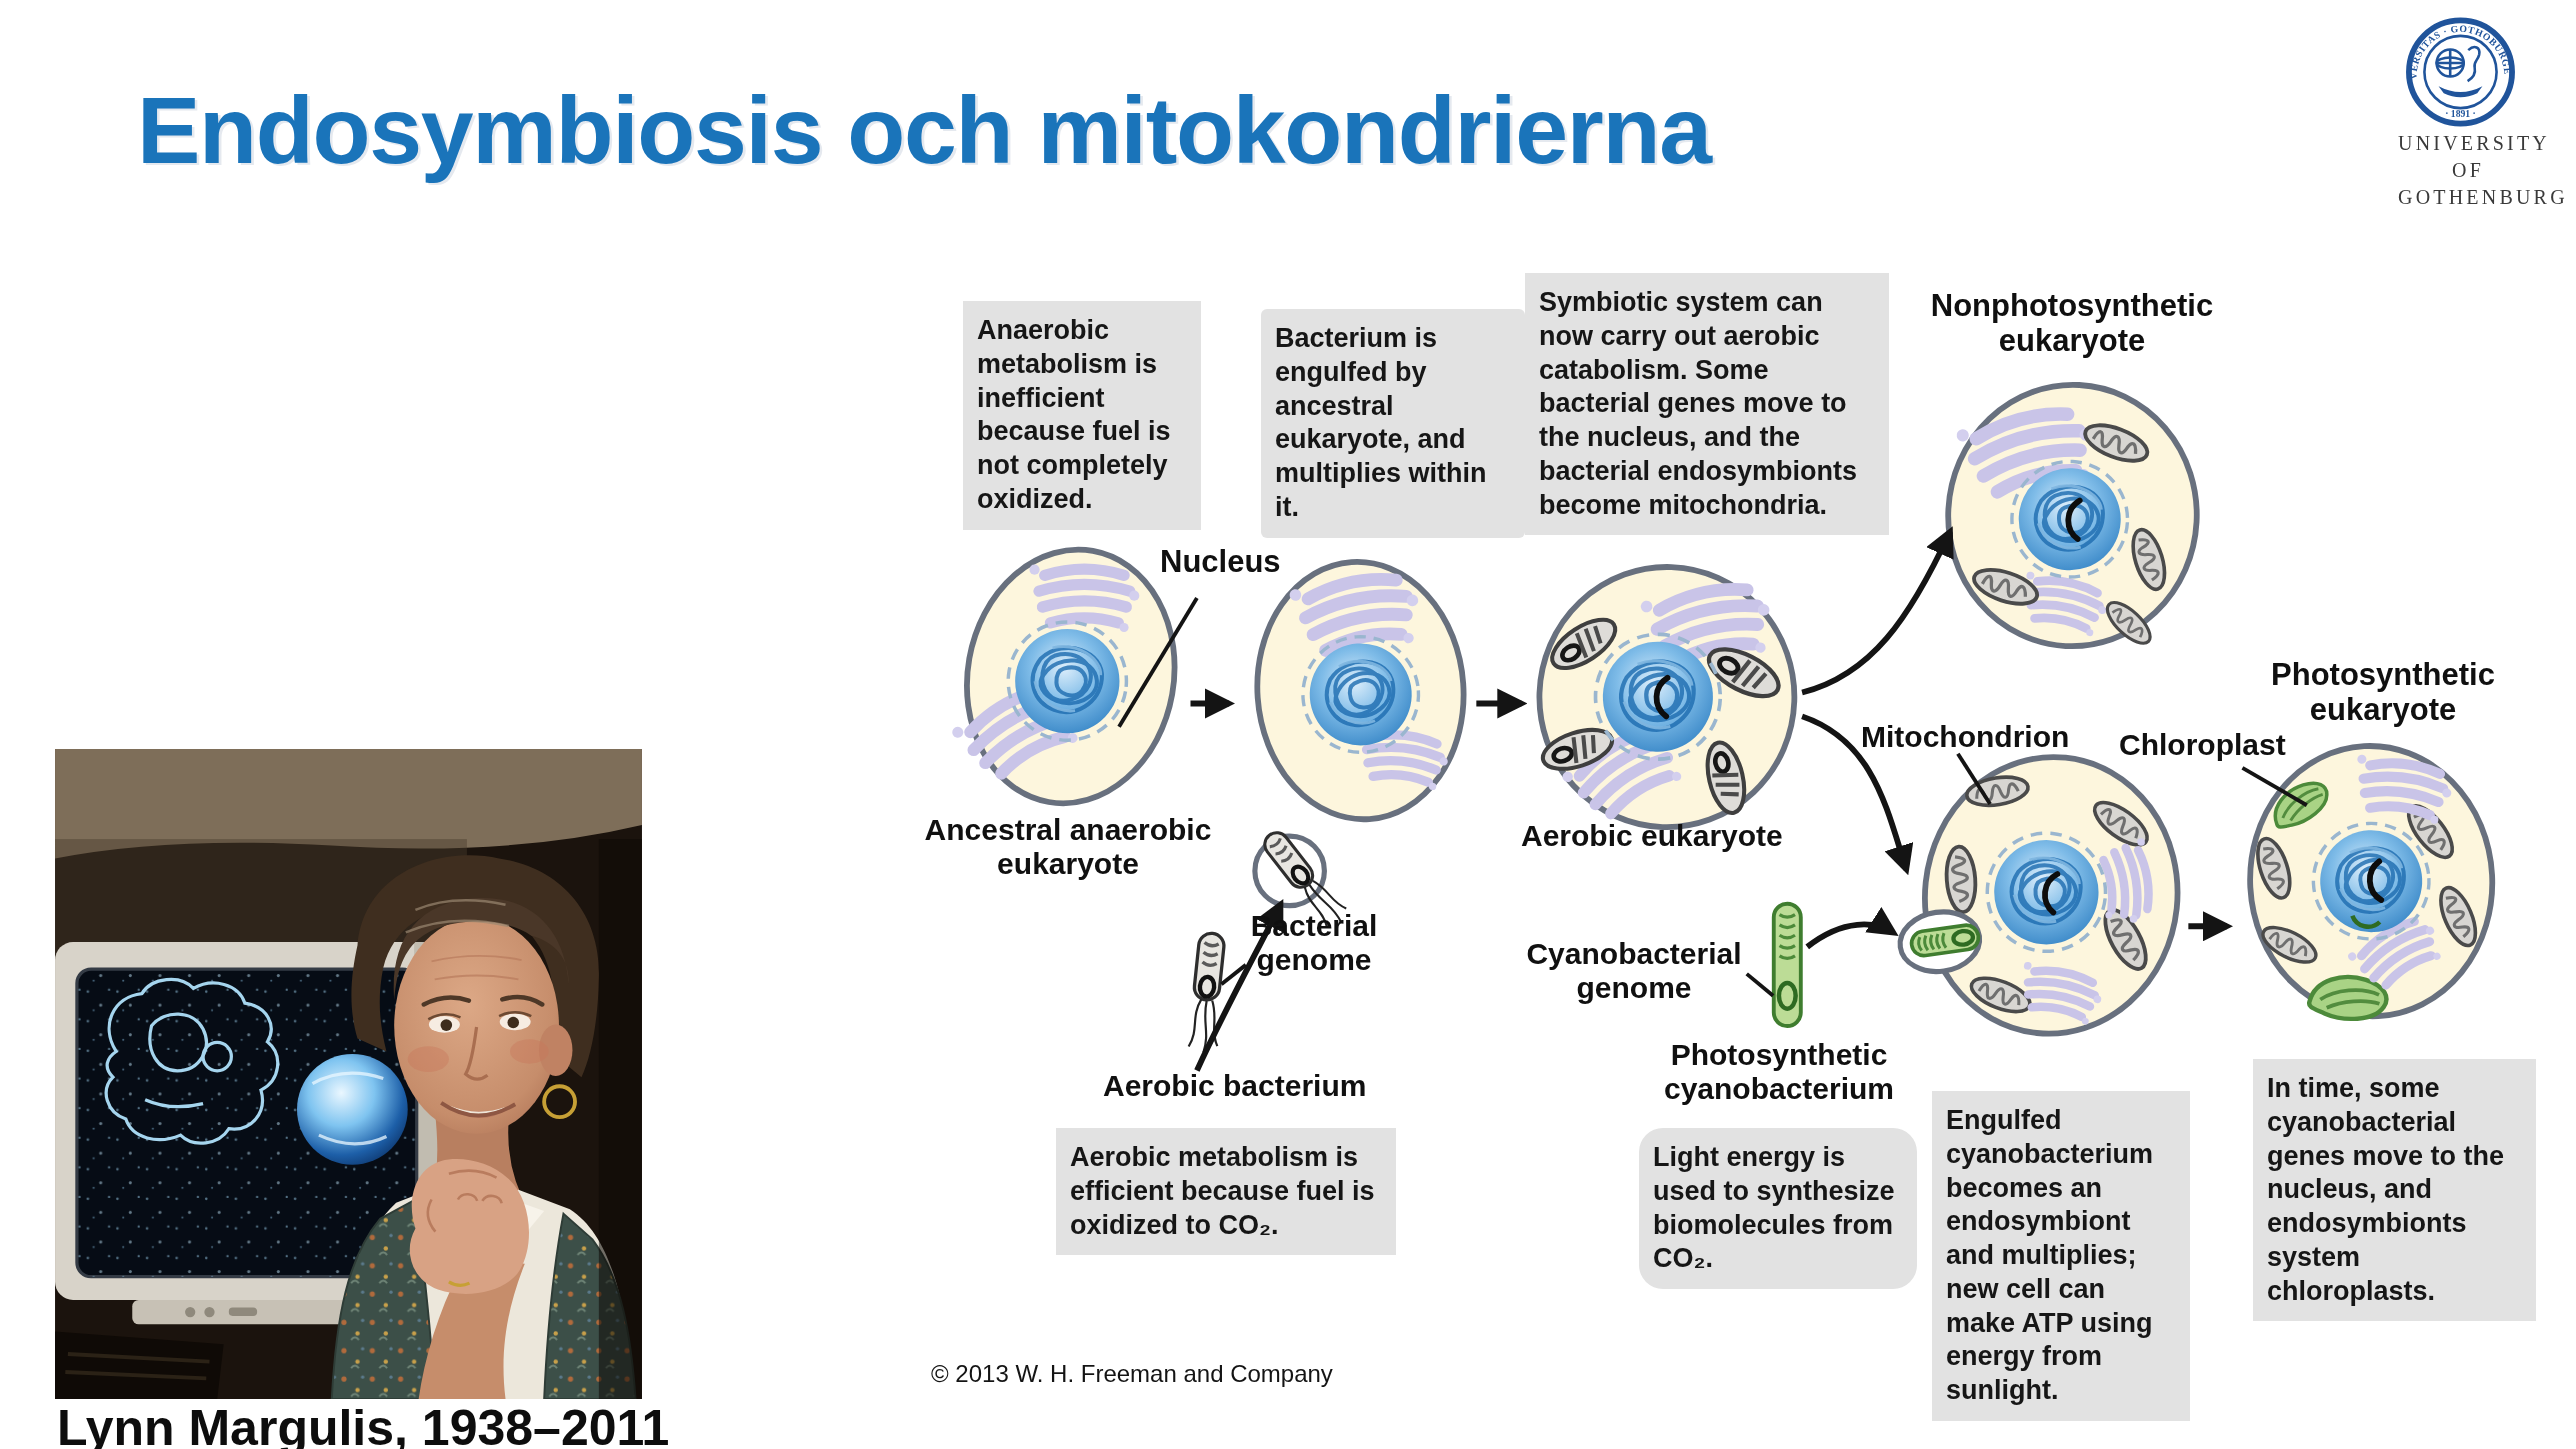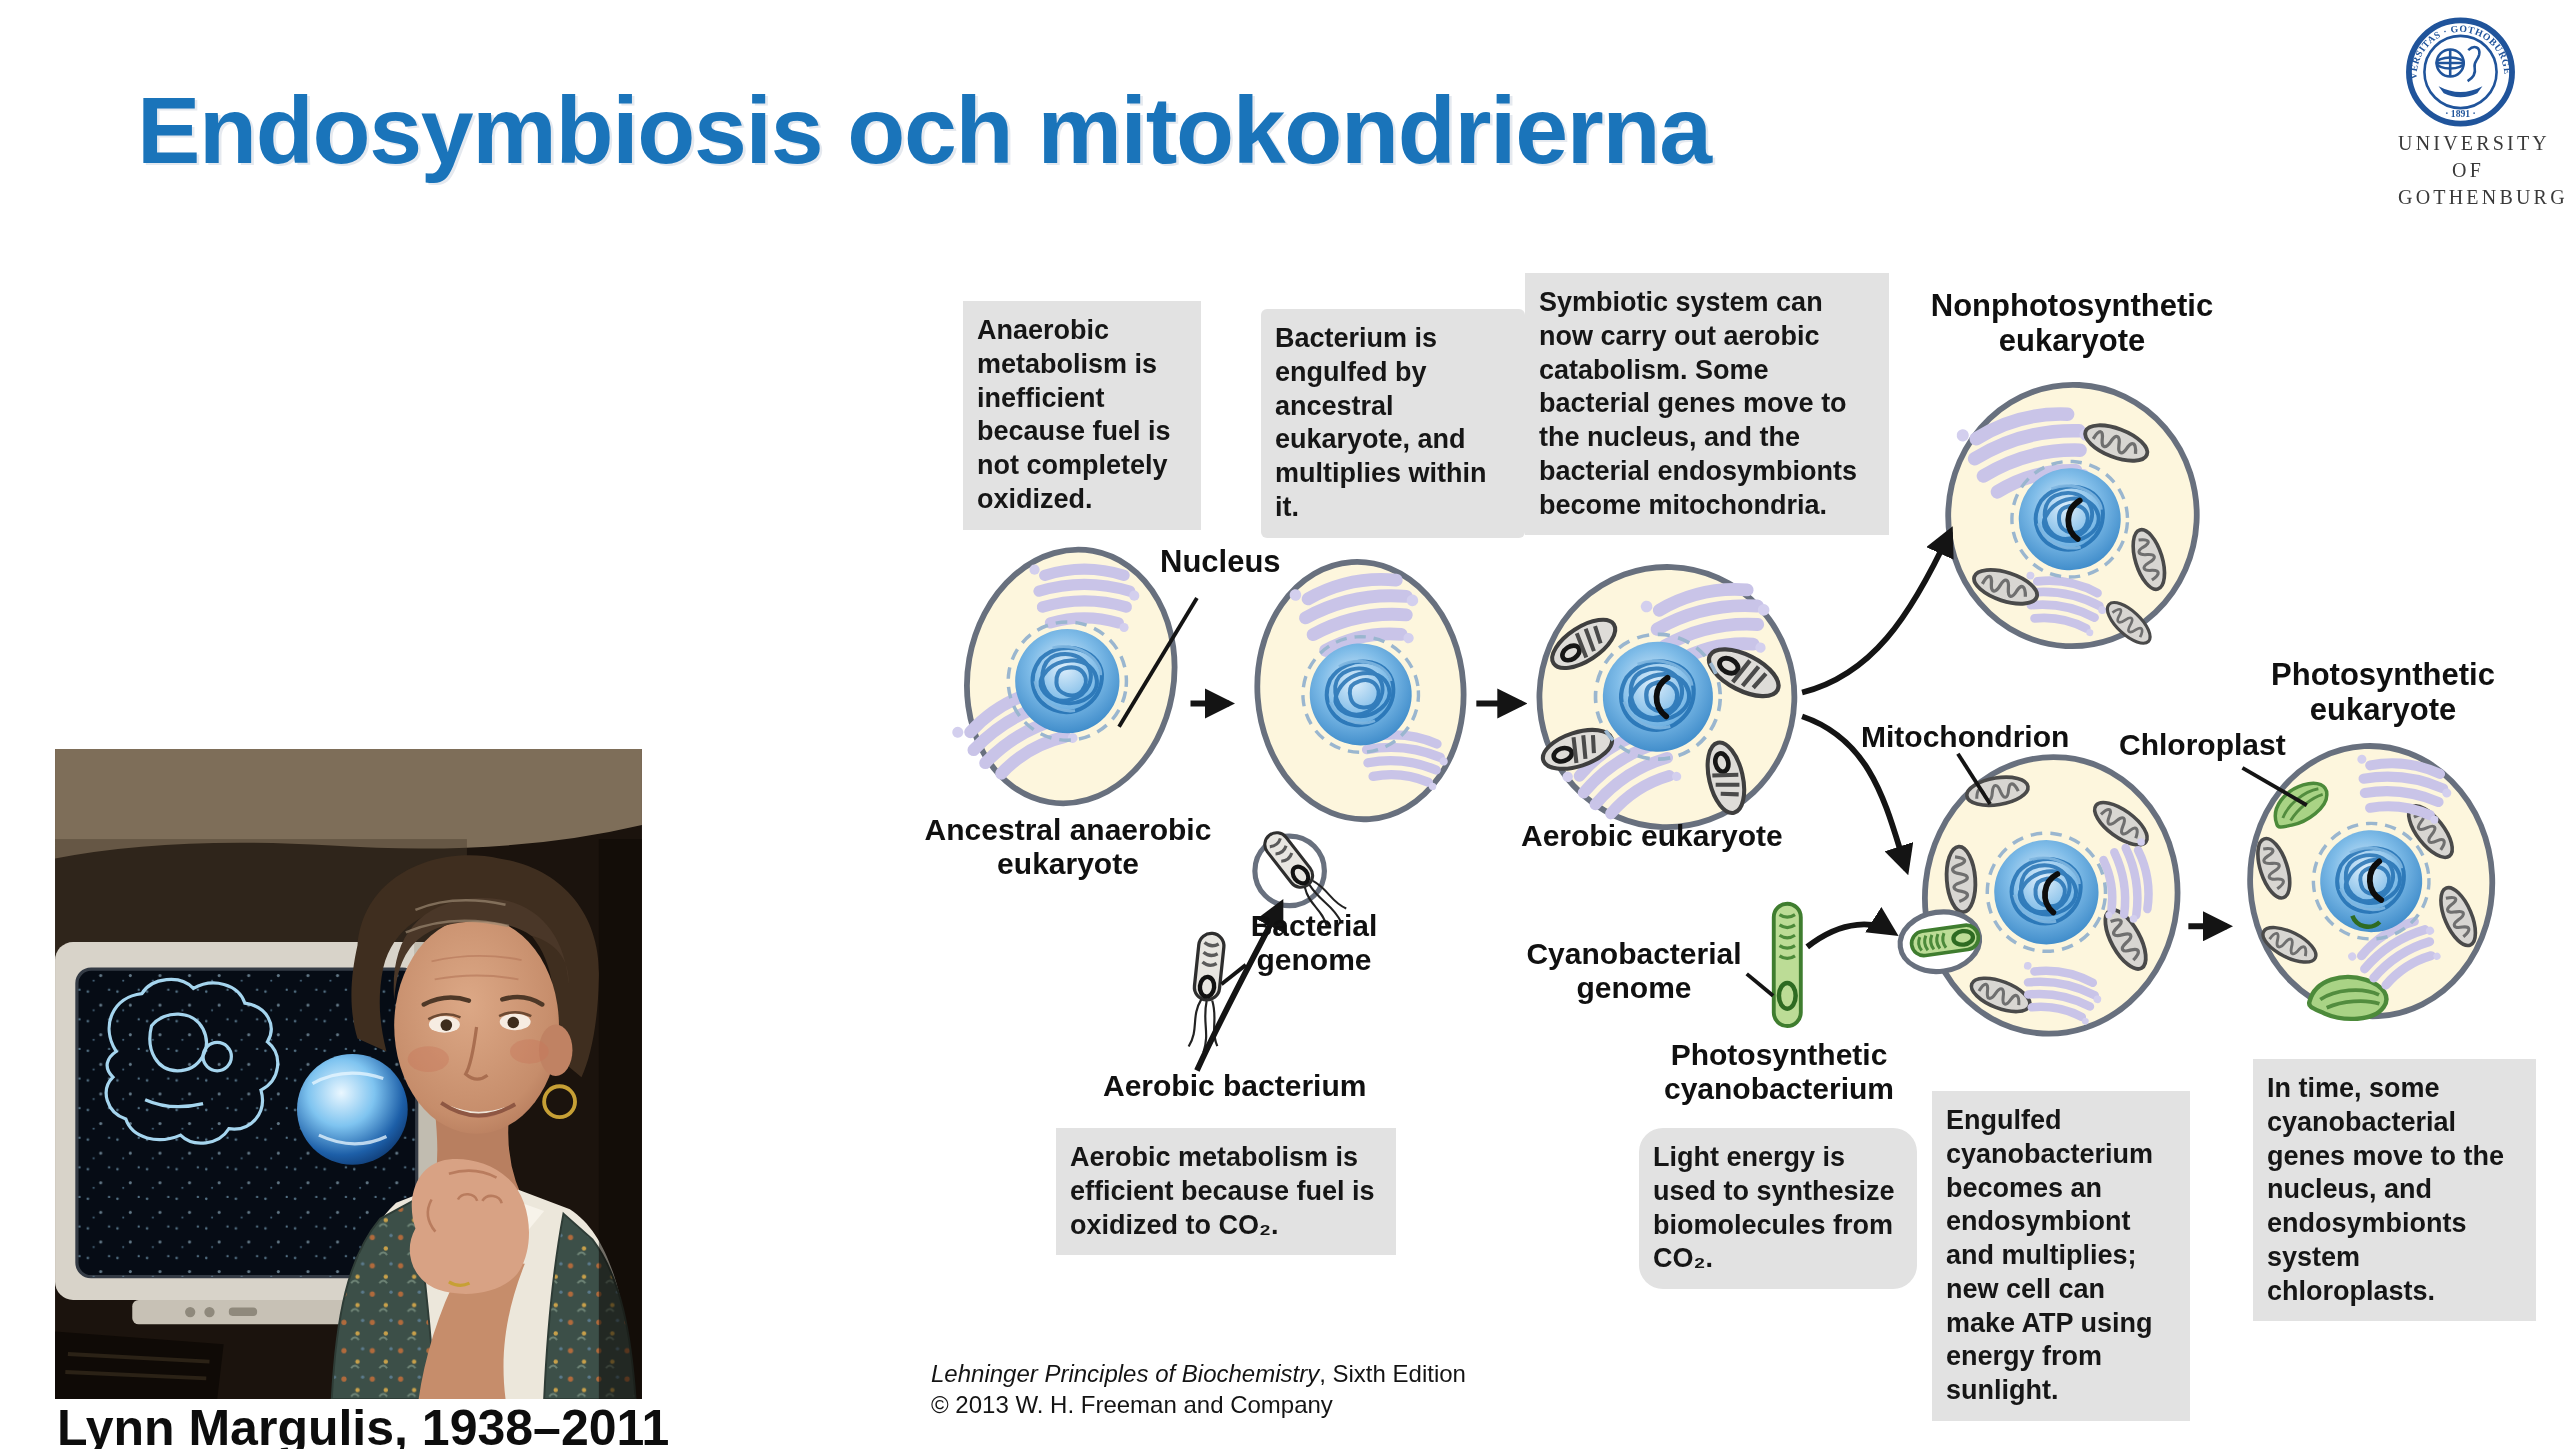--- a/index.html
+++ b/index.html
@@ -324,16 +324,15 @@
 <div class="abs lbl" style="left:1861px;top:720px;">Mitochondrion</div>
 <div class="abs lbl" style="left:2119px;top:728px;">Chloroplast</div>
 <div class="abs lbl big ctr" style="left:2383px;top:658px;">Photosynthetic
 eukaryote</div>
 <div class="abs lbl ctr" style="left:1634px;top:937px;">Cyanobacterial
 genome</div>
 <div class="abs lbl ctr" style="left:1779px;top:1038px;">Photosynthetic
 cyanobacterium</div>
 
 <div class="abs credit" style="left:931px;top:1358px;">
-  <div><span class="bk">Lehninger Principles of Biochemistry</span><span>, Sixth Edition</span></div>
   <div>© 2013 W. H. Freeman and Company</div>
 </div>
 
 
 </body></html>

